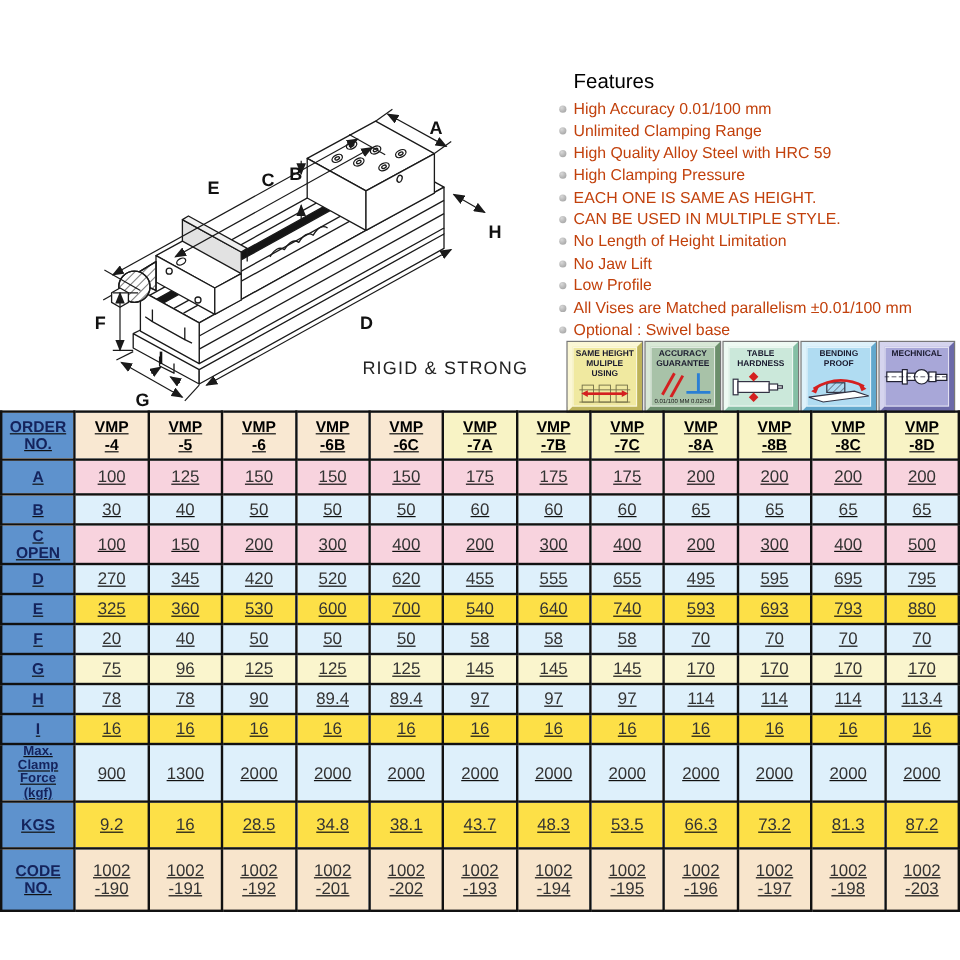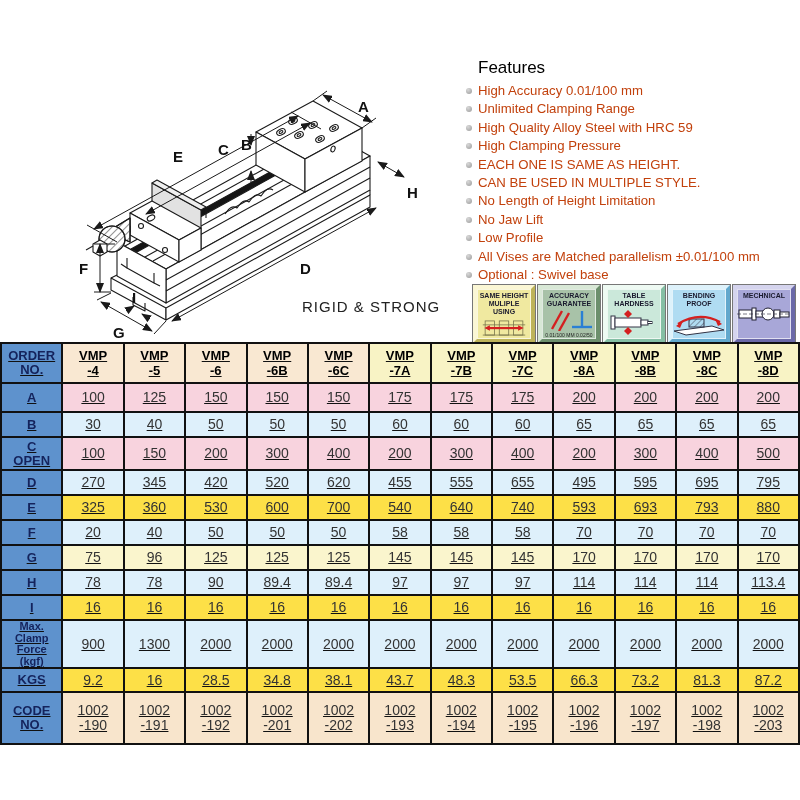--- a/index.html
+++ b/index.html
@@ -455,21 +455,21 @@
         <td class="c-blue">2000</td>
         <td class="c-blue">2000</td>
         <td class="c-blue">2000</td>
         <td class="c-blue">2000</td>
         <td class="c-blue">2000</td>
         <td class="c-blue">2000</td>
         <td class="c-blue">2000</td>
         <td class="c-blue">2000</td>
         <td class="c-blue">2000</td>
       </tr>
-      <tr style="height: 24px;">
+      <tr style="height: 39px;">
         <th class="rowhead">KGS</th>
         <td class="c-white">9.2</td>
         <td class="c-white">16</td>
         <td class="c-white">28.5</td>
         <td class="c-white">34.8</td>
         <td class="c-white">38.1</td>
         <td class="c-white">43.7</td>
         <td class="c-white">48.3</td>
         <td class="c-white">53.5</td>
         <td class="c-white">66.3</td>

